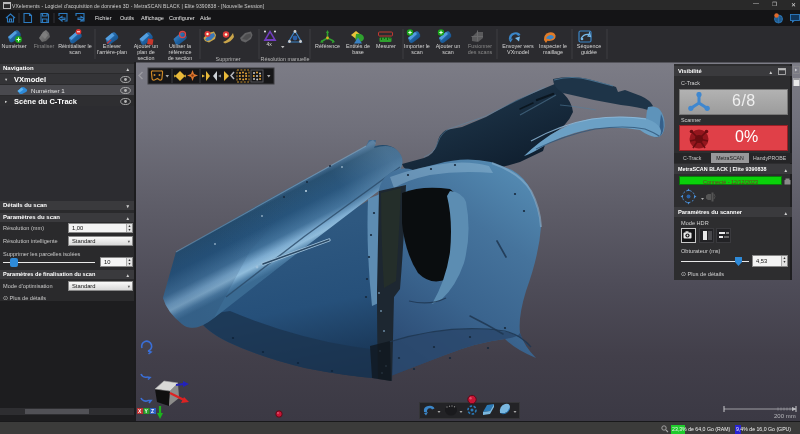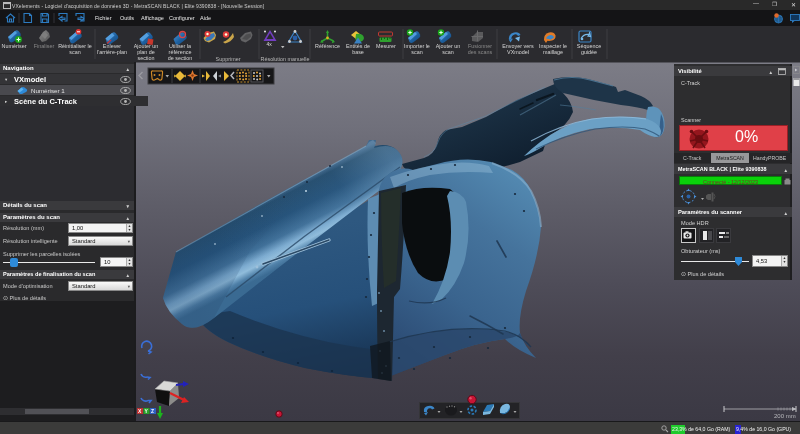--- a/index.html
+++ b/index.html
@@ -536,21 +536,21 @@
         <svg class="abs" style="left:17px;top:1px" width="11" height="8" viewBox="0 0 11 8">
             <path d="M0.5 5 L4.5 1.5 Q6 0.5 7.5 1.5 L10 3.5 Q10.5 5 9 6 L5 8 Q3 8.5 2 7 Z" fill="#2e8ad8"></path>
             <path d="M0.5 5 L4.5 1.5 L6.5 3.5 L2.5 6.5 Z" fill="#5db2ee"></path>
           </svg>
         <span class="abs" style="left:31px;top:2px;font-size:6.2px;color:#e4e4e4">Numériser 1</span>
         <svg class="eye" style="left:120px;top:1.5px" viewBox="0 0 11 7">
             <ellipse cx="5.5" cy="3.5" rx="4.8" ry="3" fill="none" stroke="#b5b5b5" stroke-width="0.9"></ellipse>
             <circle cx="5.5" cy="3.5" r="1.4" fill="#b5b5b5"></circle>
           </svg>
       </div>
-      <div class="abs" style="left:0;top:34px;width:148px;height:10px;background:#2e2e31">
+      <div class="abs" style="left:0;top:34px;width:128px;height:10px;background:#2e2e31">
         <span class="caret" style="left:5px;top:2.5px;font-size:4.5px">▸</span>
         <span class="abs" style="left:14px;top:1px;font-weight:bold;font-size:7.5px;color:#fff">Scène du C-Track</span>
         <svg class="eye" style="left:120px;top:1.5px" viewBox="0 0 11 7">
             <ellipse cx="5.5" cy="3.5" rx="4.8" ry="3" fill="none" stroke="#b5b5b5" stroke-width="0.9"></ellipse>
             <circle cx="5.5" cy="3.5" r="1.4" fill="#b5b5b5"></circle>
           </svg>
       </div>
       <div class="abs" style="left:0;top:44px;width:134px;height:95px;background:#2c2c30"></div>
 
       <div class="phead" style="top:139px">Détails du scan<span class="caret" style="right:5px;top:2px">▾</span></div>
@@ -574,20 +574,29 @@
     </div>
     <div id="rp">
       <div class="rphead" style="top:2px">Visibilité
         <span class="caret" style="right:20px;top:3px">▴</span>
         <svg class="abs" style="right:6px;top:2px" width="8" height="7" viewBox="0 0 8 7">
             <rect x="0.5" y="0.5" width="7" height="6" fill="none" stroke="#bbb" stroke-width="0.8"></rect>
             <rect x="0.5" y="0.5" width="7" height="1.8" fill="#bbb"></rect>
           </svg>
       </div>
       <div class="abs" style="left:7px;top:16px;font-size:5.4px;color:#d2d2d2">C-Track</div>
+      <div class="abs" style="left:5px;top:25px;width:109px;height:26px;background:linear-gradient(#b2b2b2,#9c9c9c);border:1px solid #777">
+        <svg class="abs" style="left:6px;top:2px" width="26" height="22" viewBox="0 0 26 22">
+          <path d="M13 11 L13 2 M13 11 L4.5 16.5 M13 11 L21.5 16.5" stroke="#3f87cf" stroke-width="3" stroke-linecap="round"></path>
+          <circle cx="13" cy="2.5" r="2.6" fill="#3f87cf"></circle>
+            <circle cx="4.8" cy="16.3" r="2.6" fill="#3f87cf"></circle>
+            <circle cx="21.2" cy="16.3" r="2.6" fill="#3f87cf"></circle>
+        </svg>
+        <div class="abs" style="left:52px;top:2px;font-size:16px;color:#efefef;letter-spacing:0.5px">6/8</div>
+      </div>
       <div class="abs" style="left:7px;top:53px;font-size:5.4px;color:#d2d2d2">Scanner</div>
       <div class="abs" style="left:5px;top:61px;width:109px;height:26px;background:#e04048;border:1px solid #9c2026">
         <svg class="abs" style="left:7px;top:2px" width="24" height="22" viewBox="0 0 24 22">
           <circle cx="12" cy="11" r="9.5" fill="#8c1218" opacity="0.9"></circle>
           <circle cx="12" cy="11" r="4" fill="#6a0d11"></circle>
           <path d="M12 11 L4 3 M12 11 L20 3 M12 11 L3 13 M12 11 L21 13 M12 11 L6 20 M12 11 L18 20" stroke="#6a0d11" stroke-width="1.6"></path>
           <circle cx="4.5" cy="3.5" r="1.8" fill="#6a0d11"></circle>
             <circle cx="19.5" cy="3.5" r="1.8" fill="#6a0d11"></circle>
         </svg>
         <div class="abs" style="left:55px;top:2px;font-size:16px;color:#fff">0%</div>

